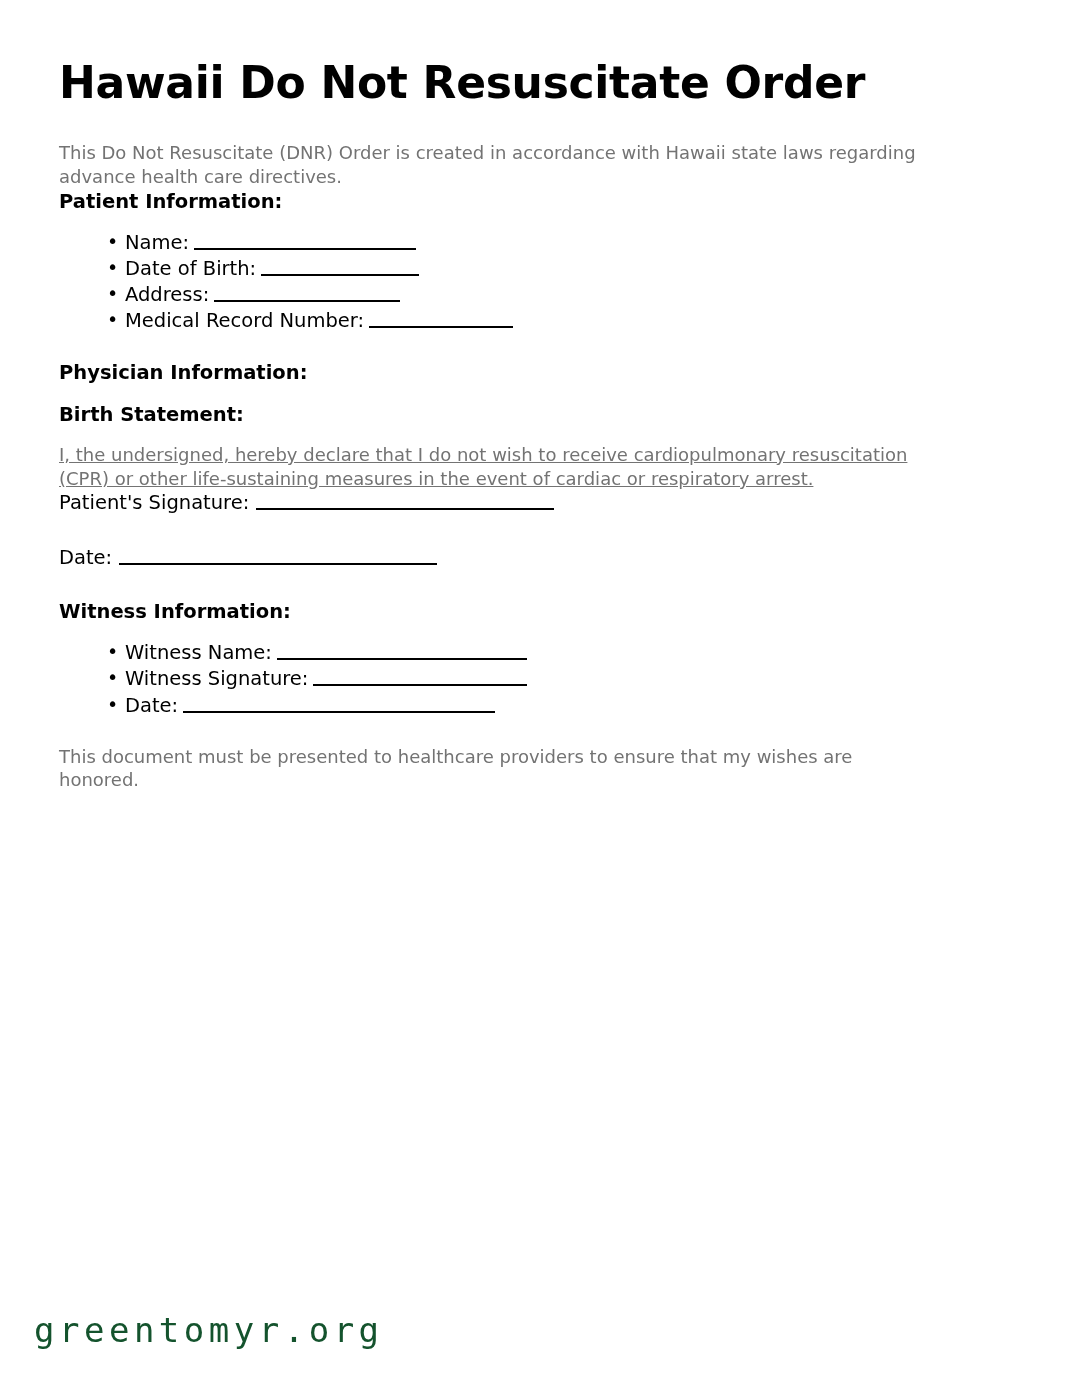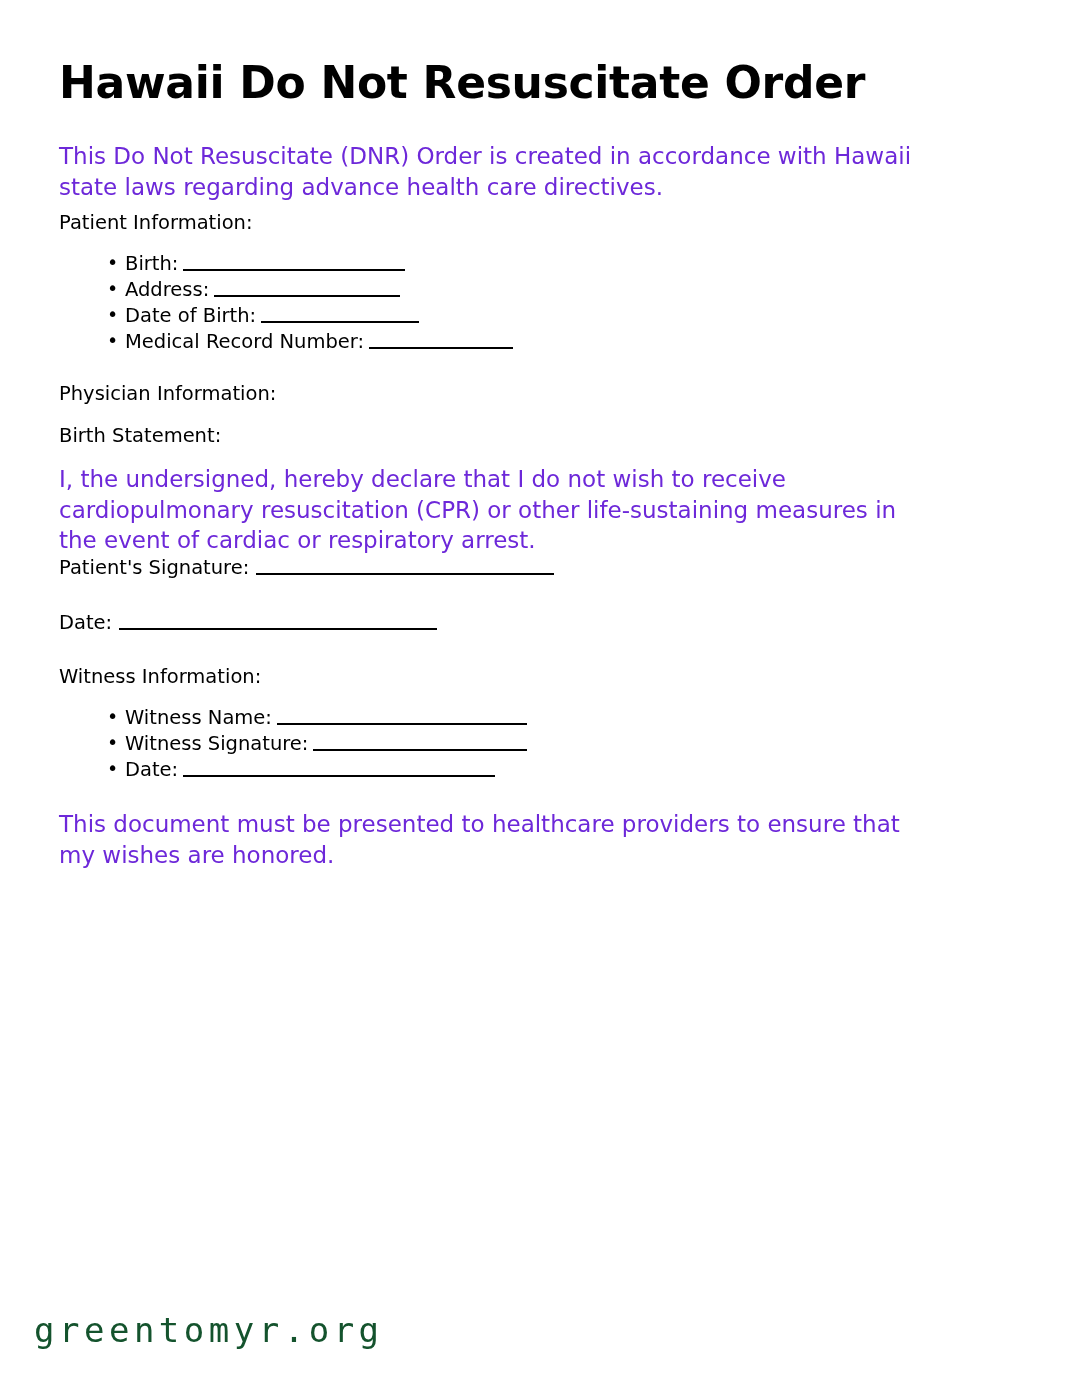--- a/index.html
+++ b/index.html
@@ -27,33 +27,33 @@
   }
   .doc-title {
     font-size: 44px;
     font-weight: bold;
     letter-spacing: -0.3px;
     line-height: 1.12;
     margin: 0 0 34px 0;
     color: #000;
   }
   p.body-text {
-    font-size: 23px;
+    font-size: 18px;
     line-height: 1.32;
     margin: 0 0 0 0;
-    color: #6d28d9;
+    color: #737373;
     max-width: 950px;
   }
   .intro {
     margin-bottom: 29px;
   }
   h2.section-heading {
     font-size: 19.5px;
-    font-weight: normal;
-    margin: 8px 0 16px 0;
+    font-weight: bold;
+    margin: 0 0 16px 0;
     line-height: 1.3;
     color: #000;
   }
   ul.field-list {
     list-style: none;
     margin: 0 0 26px 0;
     padding: 0 0 0 48px;
   }
   ul.field-list li {
     font-size: 19.5px;
@@ -73,20 +73,21 @@
   .blank {
     display: inline-block;
     vertical-align: baseline;
     border-bottom: 2px solid #000;
     height: 15px;
     margin-left: 5px;
     margin-bottom: -1px;
   }
   .order-para {
     margin-bottom: 28px;
+    text-decoration: underline;
   }
   .sig-line {
     font-size: 19.5px;
     font-weight: normal;
     line-height: 1.3;
     margin: 0 0 29px 0;
     white-space: nowrap;
     color: #000;
   }
   .sig-line .blank {
@@ -112,27 +113,27 @@
 <div class="page">
 
   <h1 class="doc-title">Hawaii Do Not Resuscitate Order</h1>
 
   <p class="body-text intro">This Do Not Resuscitate (DNR) Order is created in accordance with Hawaii state laws regarding advance health care directives.</p>
 
   <h2 class="section-heading">Patient Information:</h2>
 
   <ul class="field-list">
     <li>
-      <span>Birth:</span><span class="blank" style="width:222px"></span>
+      <span>Name:</span><span class="blank" style="width:222px"></span>
+    </li>
+    <li>
+      <span>Date of Birth:</span><span class="blank" style="width:158px"></span>
     </li>
     <li>
       <span>Address:</span><span class="blank" style="width:186px"></span>
-    </li>
-    <li>
-      <span>Date of Birth:</span><span class="blank" style="width:158px"></span>
     </li>
     <li>
       <span>Medical Record Number:</span><span class="blank" style="width:144px"></span>
     </li>
   </ul>
 
   <h2 class="section-heading">Physician Information:</h2>
 
 
   <h2 class="section-heading">Birth Statement:</h2>

